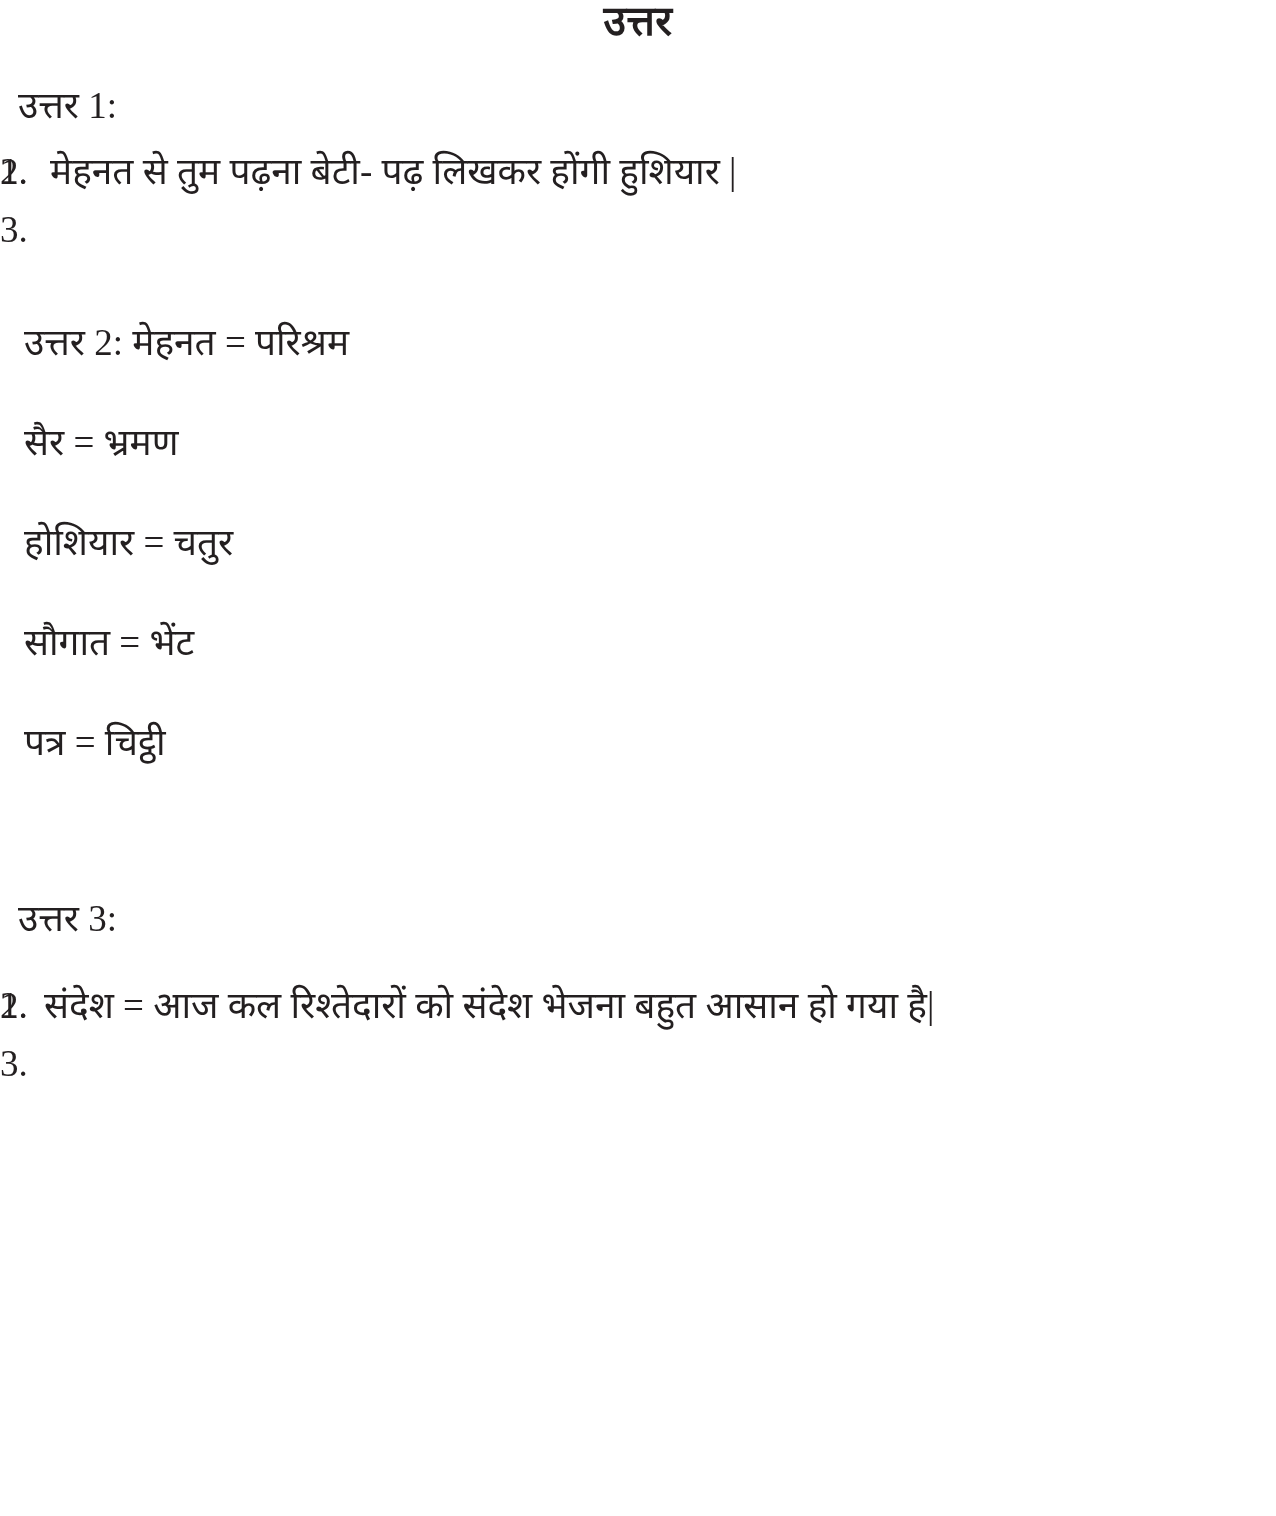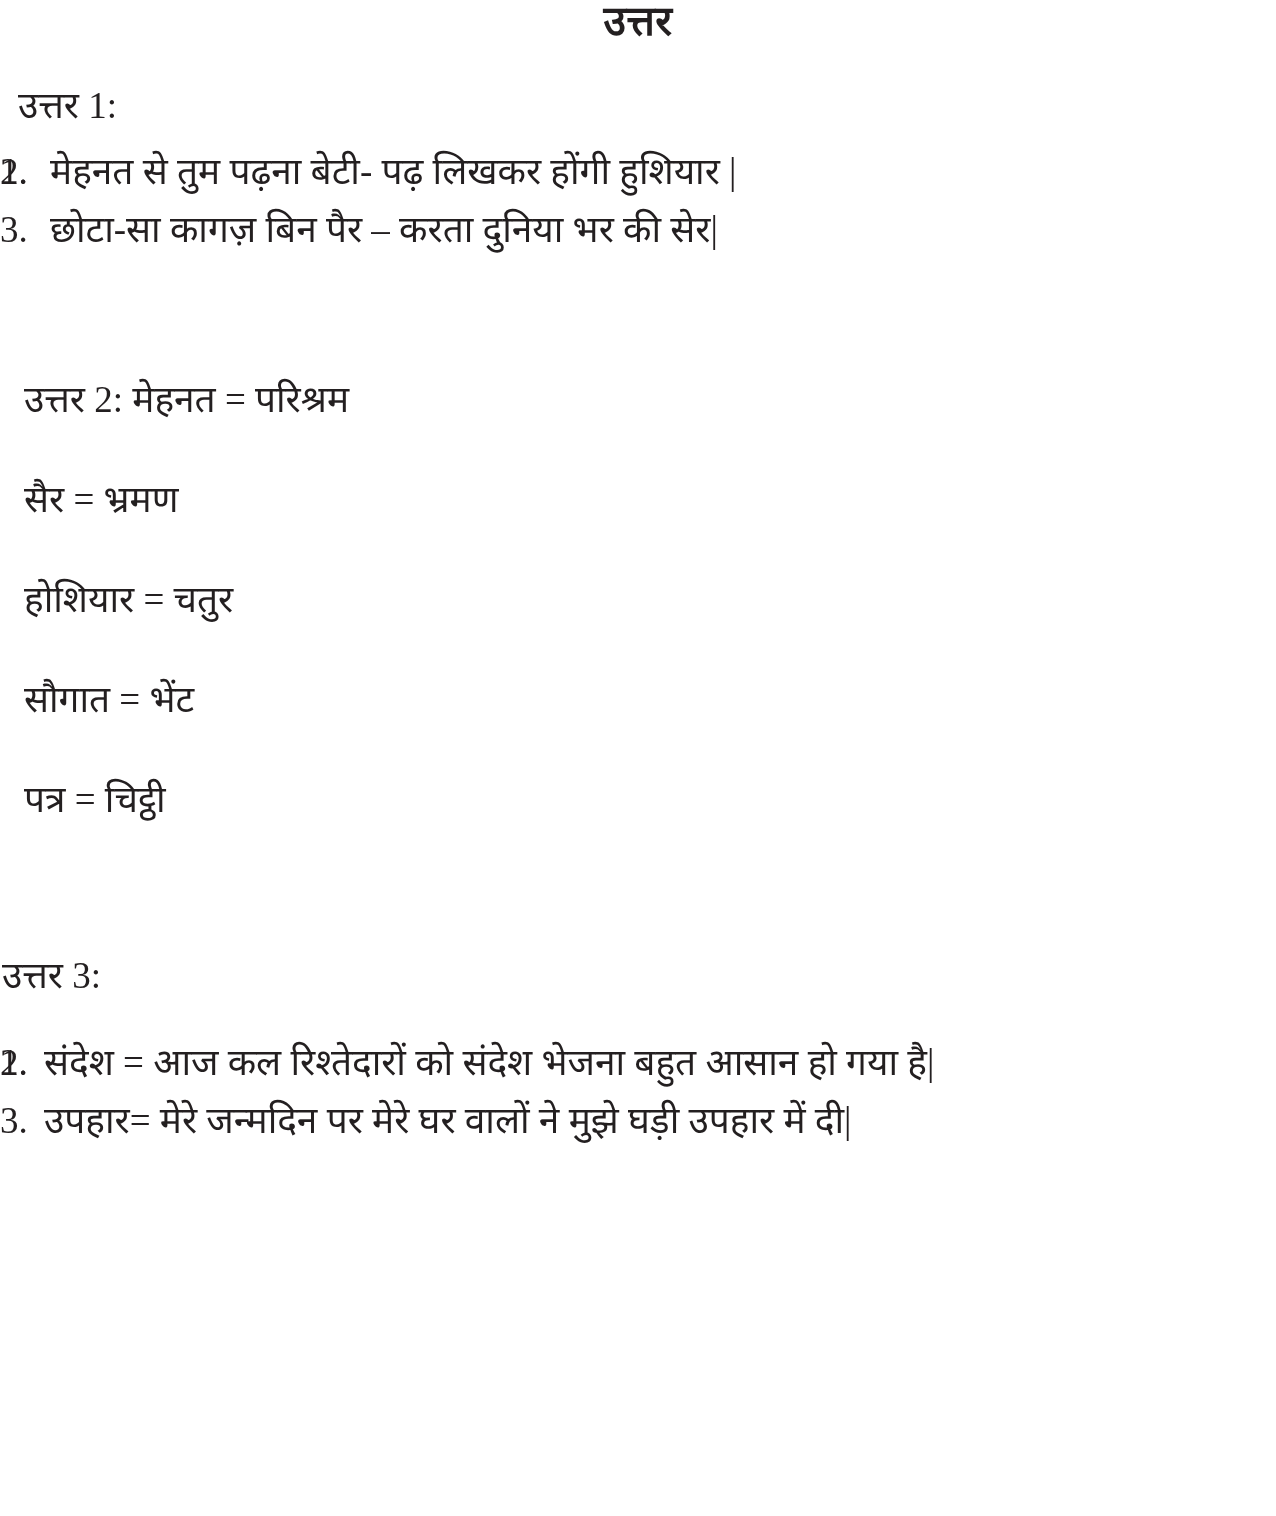--- a/index.html
+++ b/index.html
@@ -64,21 +64,21 @@
     font-size: 37px;
     line-height: 1.3;
     margin-bottom: 52px;
   }
   .block2 .line:last-child {
     margin-bottom: 0;
   }
   .heading3 {
     font-size: 37px;
     line-height: 1.2;
-    margin: 130px 0 0 0;
+    margin: 130px 0 0 16px;
     padding-left: 2px;
   }
   .ans3-list {
     list-style: none;
     margin: 36px 0 0 0;
     padding: 0;
   }
   .ans3-list li {
     font-size: 37px;
     line-height: 1.52;
@@ -109,21 +109,20 @@
   <ol class="ans1-list">
     <li>
       <span class="num">1.</span>
     </li>
     <li>
       <span class="num">2.</span>
       <span>मेहनत से तुम पढ़ना बेटी- पढ़ लिखकर होंगी हुशियार |</span>
     </li>
     <li>
       <span class="num">3.</span>
-      <span>छोटा-सा कागज़ बिन पैर – करता दुनिया भर की सेर|</span>
     </li>
   </ol>
 
   <div class="block2">
     <div class="line">उत्तर 2: मेहनत = परिश्रम</div>
     <div class="line">सैर = भ्रमण</div>
     <div class="line">होशियार = चतुर</div>
     <div class="line">सौगात = भेंट</div>
     <div class="line">पत्र = चिट्ठी</div>
   </div>
@@ -133,17 +132,16 @@
   <ol class="ans3-list">
     <li class="nowrap">
       <span class="num">1.</span>
     </li>
     <li class="wrap">
       <span class="num">2.</span>
       <span>संदेश = आज कल रिश्तेदारों को संदेश भेजना बहुत आसान हो गया है|</span>
     </li>
     <li class="nowrap">
       <span class="num">3.</span>
-      <span>उपहार= मेरे जन्मदिन पर मेरे घर वालों ने मुझे घड़ी उपहार में दी|</span>
     </li>
   </ol>
 
 </div>
 
 </body></html>

